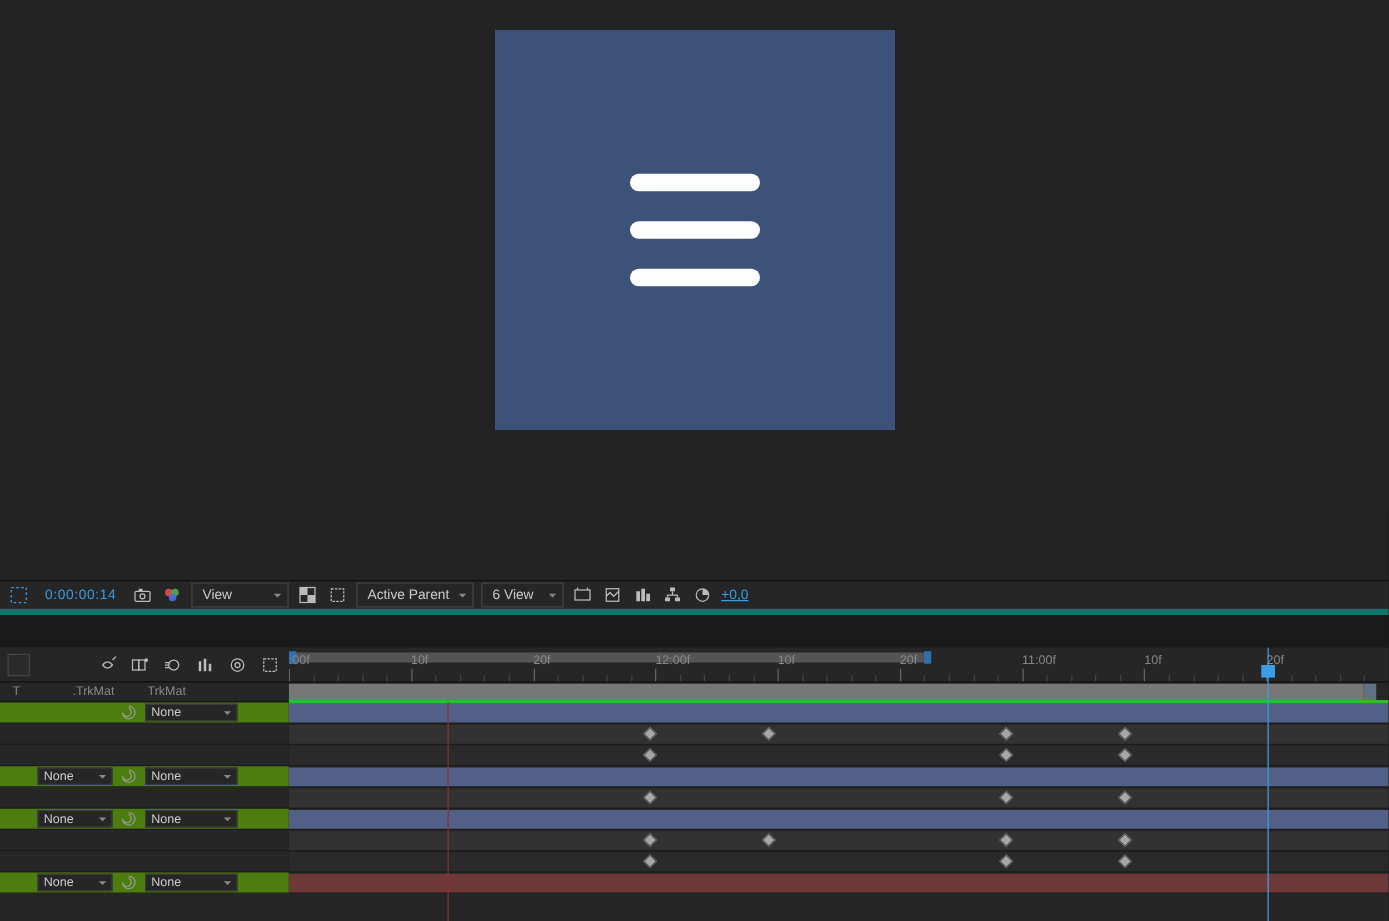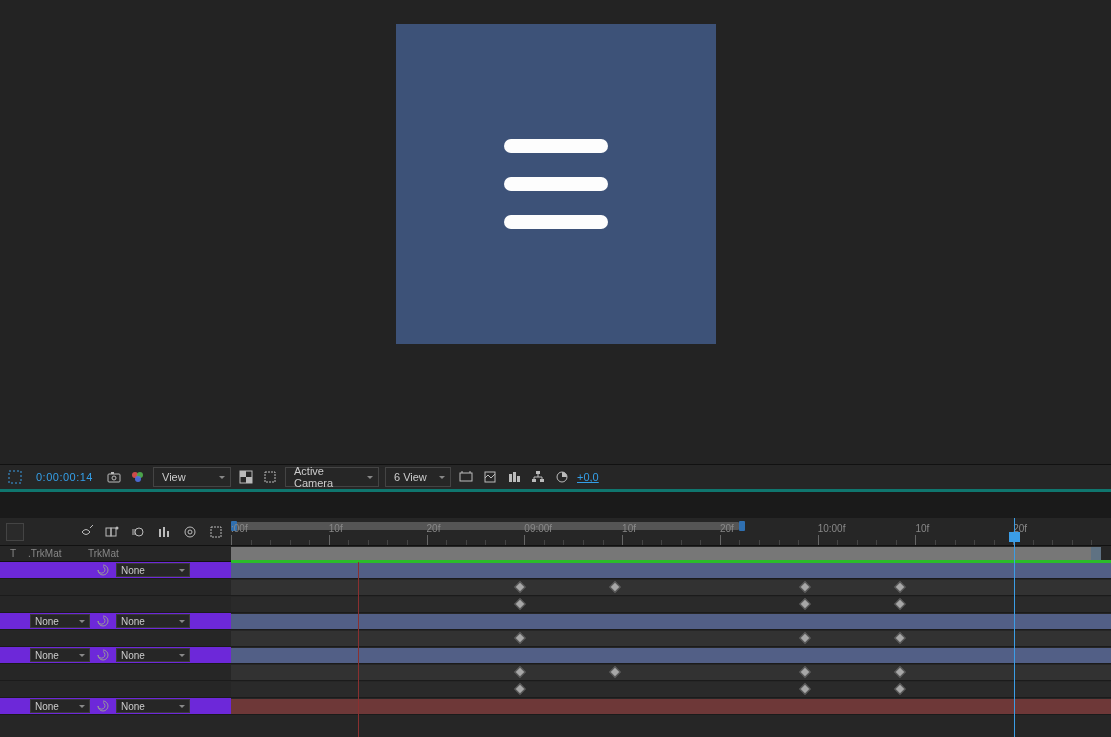--- a/index.html
+++ b/index.html
@@ -4,21 +4,21 @@
 <style>
 * { margin:0; padding:0; box-sizing:border-box; font-family:Arial,sans-serif; }
 body { background:#1a1a1a; width:1111px; height:737px; overflow:hidden; color:#aaa; font-size:11px; }
 
 
 .preview-area { width:100%; height:464px; background:#232323; display:flex; align-items:flex-start; justify-content:center; padding-top:24px; }
 .comp-canvas { width:320px; height:320px; background:#3d5278; display:flex; flex-direction:column; align-items:center; justify-content:center; gap:24px; }
 .bar { width:104px; height:14px; background:#fdfdfd; border-radius:7px; }
 
 
-.viewer-bar { height:28px; background:#262626; border-top:1px solid #111; border-bottom:3px solid #0f766e; display:flex; align-items:center; padding:0 6px; gap:6px; }
+.viewer-bar { height:28px; background:#262626; border-top:1px solid #111; border-bottom:5px solid #0f766e; display:flex; align-items:center; padding:0 6px; gap:6px; }
 .ico-btn { width:18px; height:18px; display:flex; align-items:center; justify-content:center; cursor:pointer; }
 .ico-btn svg { display:block; }
 .timecode { color:#349fe8; padding:0 6px; letter-spacing:0.5px; }
 .dropdown { background:#262626; border:1px solid #444; height:20px; display:flex; align-items:center; padding:0 16px 0 8px; position:relative; color:#ccc; cursor:pointer; font-size:11px; }
 .dropdown::after { content:""; position:absolute; right:5px; top:8px; border:3px solid transparent; border-top-color:#888; }
 .plus-coord { color:#349fe8;text-decoration:underline; }
 
 .spacer-row { height:26px; background:#1a1a1a; }
 
 
@@ -26,25 +26,25 @@
 .tl-left { width:231px; flex:none; background:#262626; display:flex; flex-direction:column; }
 .tl-right { flex:1; position:relative; overflow:hidden; }
 
 
 .tl-left-top { height:28px; border-bottom:1px solid #111; display:flex; align-items:center; justify-content:space-between; padding:0 6px; }
 .tl-left-top .tools { display:flex; gap:8px; }
 
 
 .tl-left-head { height:16px; display:flex; align-items:center; font-size:10px; color:#888; border-bottom:1px solid #111; padding-left:10px; gap:10px; }
 .tl-left-head .col-t { width:8px; }
-.tl-left-head .col-trk { width:50px; }
+.tl-left-head .col-trk { width:50px;margin-left:30px; }
 .tl-left-head .col-par { }
 
 
-.tl-layer { height:17px; display:flex; align-items:center; border-bottom:1px solid #1b1b1b; background:#6d28d9; }
+.tl-layer { height:17px; display:flex; align-items:center; border-bottom:1px solid #1b1b1b; background:#4d7c0f; }
 .tl-layer.prop { background:#262626; }
 .mini-drop { height:14px; width:60px; background:#262626; border:1px solid #3a3a3a; display:flex; align-items:center; padding:0 4px; font-size:10px; color:#ccc; position:relative; cursor:pointer; }
 .mini-drop::after { content:""; position:absolute; right:4px; top:5px; border:3px solid transparent; border-top-color:#888; }
 .spiral { width:14px; height:14px; display:flex; align-items:center; justify-content:center; }
 
 
 .ruler-wrap { height:28px; border-bottom:1px solid #111; position:relative; }
 .work-area { position:absolute; top:4px; left:0; height:8px; background:#555; border-radius:1px; }
 .work-area::before, .work-area::after { content:""; position:absolute; top:-1px; width:6px; height:10px; background:#2f6fb0; border-radius:1px; }
 .work-area::before { left:0; }
@@ -115,21 +115,21 @@
         <rect x="1" y="1" width="6" height="6" fill="#bbb"></rect>
         <rect x="7" y="7" width="6" height="6" fill="#bbb"></rect>
       </svg>
   </span>
   <span class="ico-btn">
     <svg width="14" height="14">
         <rect x="2" y="2" width="10" height="10" fill="none" stroke="#bbb" stroke-dasharray="2 1"></rect>
       </svg>
   </span>
   <div class="dropdown" style="width:94px">
-    <span>Active Camera</span>
+    <span>Active Parent</span>
   </div>
   <div class="dropdown" style="width:66px">
     <span>6 View</span>
   </div>
   <span class="ico-btn">
     <svg width="14" height="14">
         <rect x="1" y="3" width="12" height="8" fill="none" stroke="#bbb"></rect>
         <line x1="3" y1="1" x2="3" y2="3" stroke="#bbb"></line>
         <line x1="11" y1="1" x2="11" y2="3" stroke="#bbb"></line>
       </svg>
@@ -287,42 +287,42 @@
           <div class="tick-minor" style="left: 156.444px;"></div>
           <div class="tick-minor" style="left: 176px;"></div>
           <div class="tick-major" style="left: 195.556px;">
             <span class="lbl">20f</span>
           </div>
           <div class="tick-minor" style="left: 215.111px;"></div>
           <div class="tick-minor" style="left: 234.667px;"></div>
           <div class="tick-minor" style="left: 254.222px;"></div>
           <div class="tick-minor" style="left: 273.778px;"></div>
           <div class="tick-major" style="left: 293.333px;">
-            <span class="lbl">09:00f</span>
+            <span class="lbl">12:00f</span>
           </div>
           <div class="tick-minor" style="left: 312.889px;"></div>
           <div class="tick-minor" style="left: 332.444px;"></div>
           <div class="tick-minor" style="left: 352px;"></div>
           <div class="tick-minor" style="left: 371.556px;"></div>
           <div class="tick-major" style="left: 391.111px;">
             <span class="lbl">10f</span>
           </div>
           <div class="tick-minor" style="left: 410.667px;"></div>
           <div class="tick-minor" style="left: 430.222px;"></div>
           <div class="tick-minor" style="left: 449.778px;"></div>
           <div class="tick-minor" style="left: 469.333px;"></div>
           <div class="tick-major" style="left: 488.889px;">
             <span class="lbl">20f</span>
           </div>
           <div class="tick-minor" style="left: 508.444px;"></div>
           <div class="tick-minor" style="left: 528px;"></div>
           <div class="tick-minor" style="left: 547.556px;"></div>
           <div class="tick-minor" style="left: 567.111px;"></div>
           <div class="tick-major" style="left: 586.667px;">
-            <span class="lbl">10:00f</span>
+            <span class="lbl">11:00f</span>
           </div>
           <div class="tick-minor" style="left: 606.222px;"></div>
           <div class="tick-minor" style="left: 625.778px;"></div>
           <div class="tick-minor" style="left: 645.333px;"></div>
           <div class="tick-minor" style="left: 664.889px;"></div>
           <div class="tick-major" style="left: 684.444px;">
             <span class="lbl">10f</span>
           </div>
           <div class="tick-minor" style="left: 704px;"></div>
           <div class="tick-minor" style="left: 723.556px;"></div>

